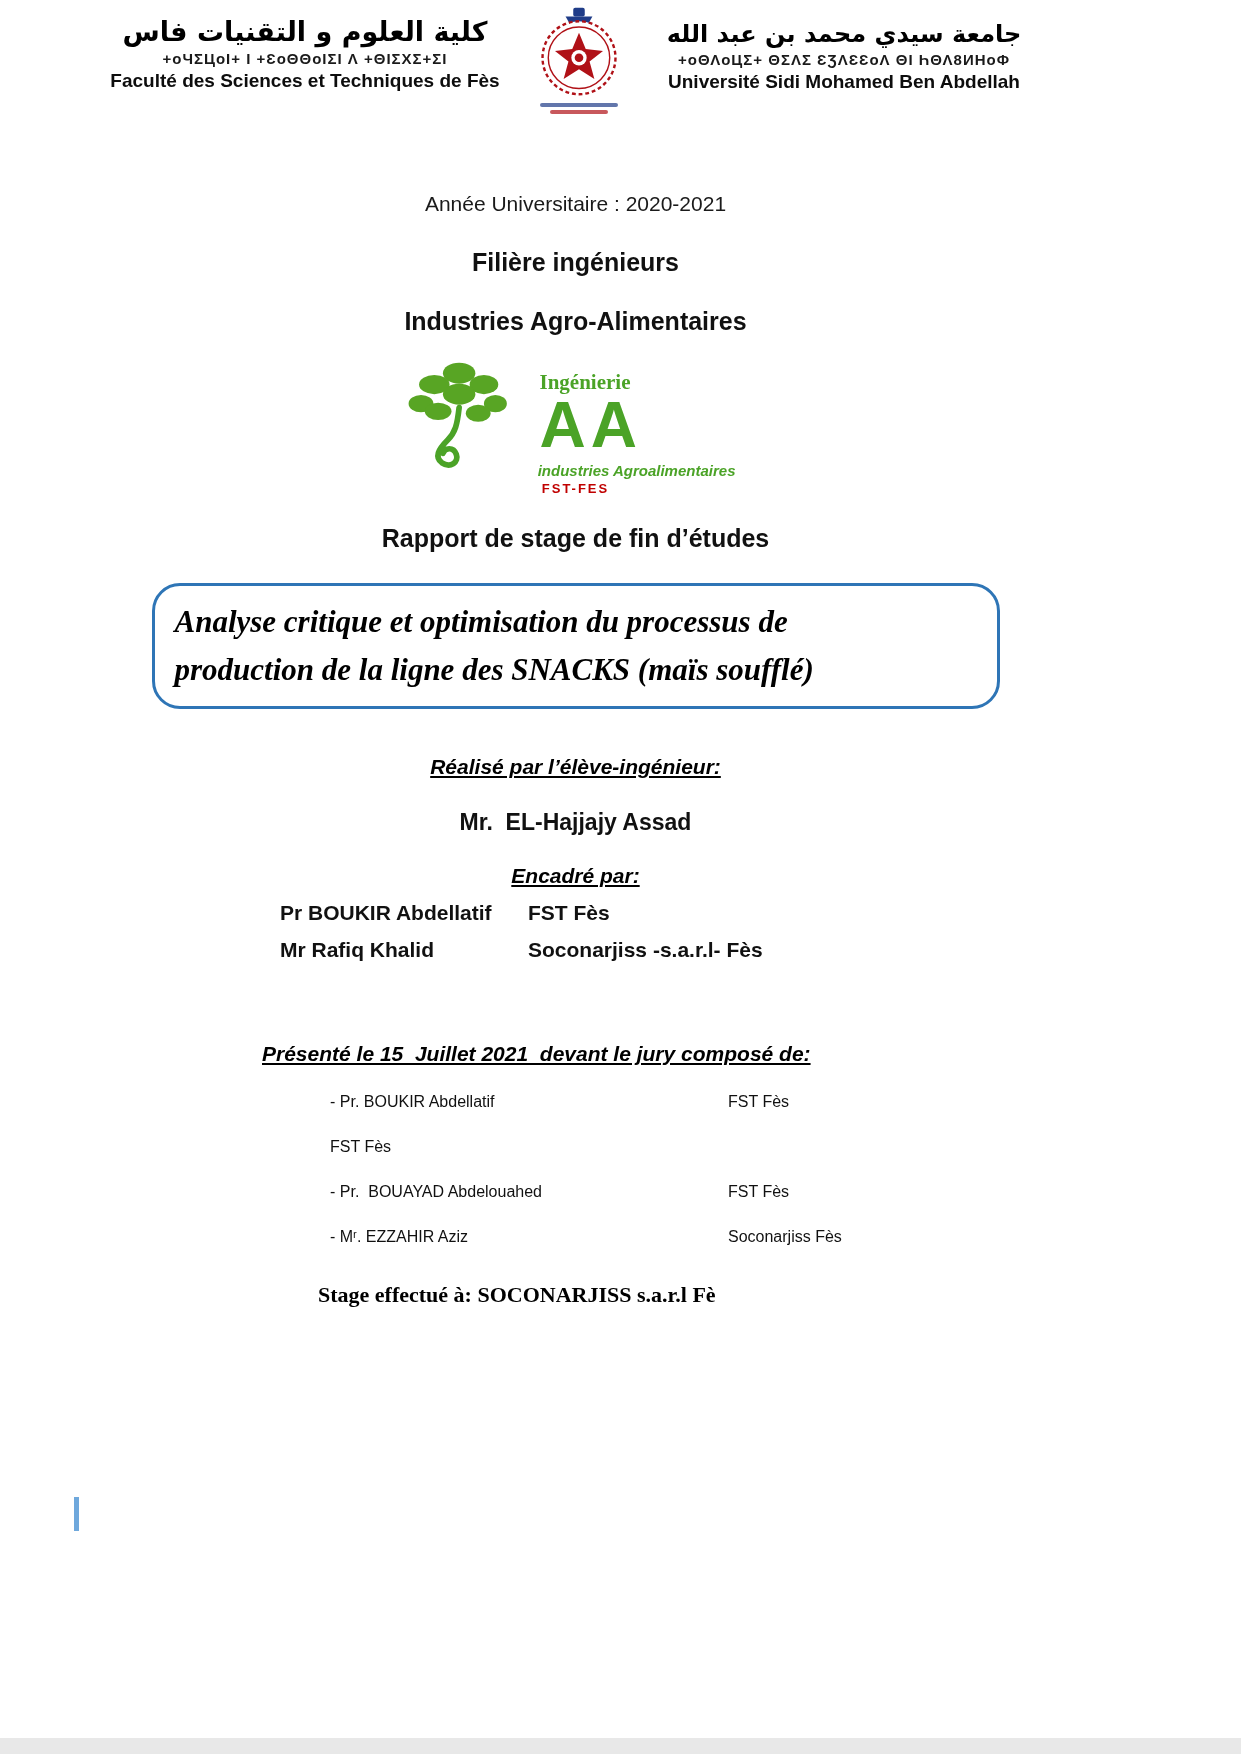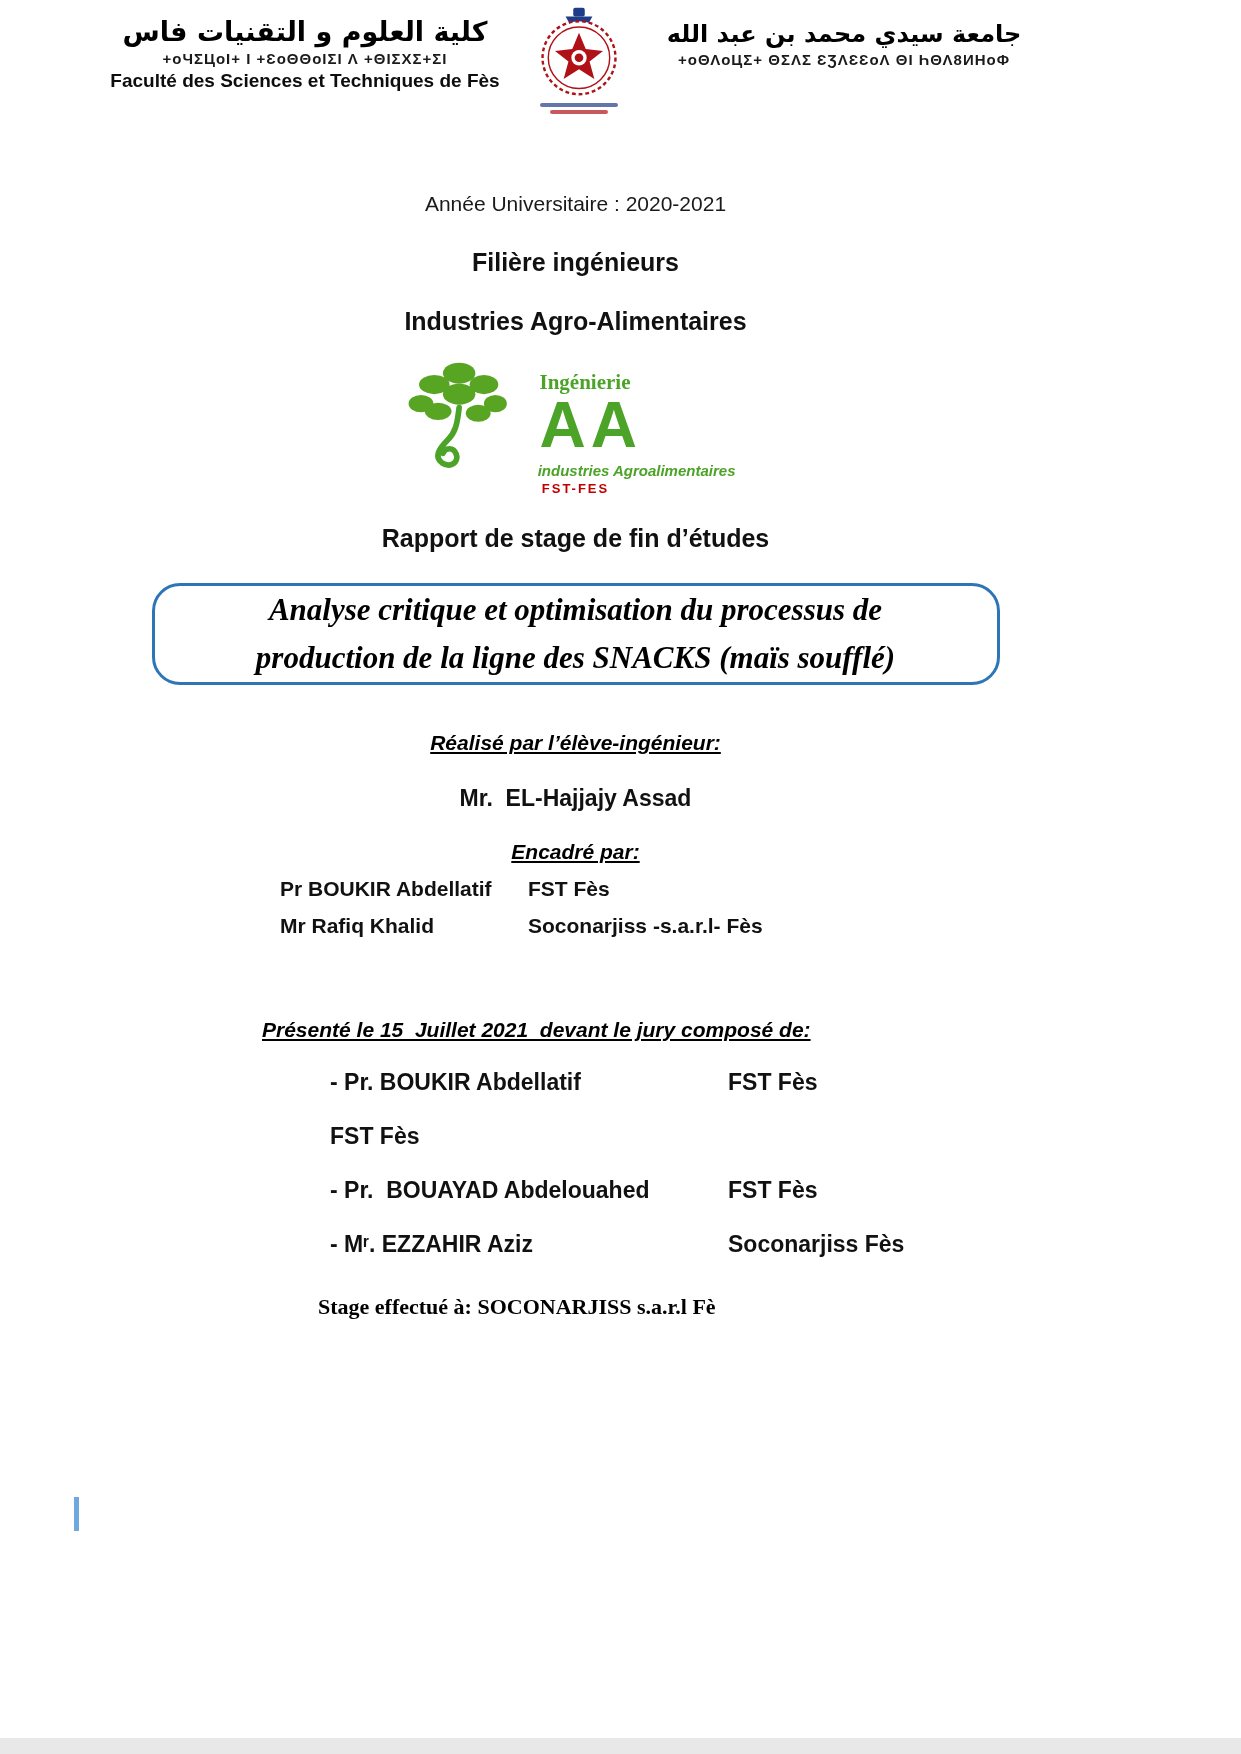--- a/index.html
+++ b/index.html
@@ -32,34 +32,34 @@
   .iaa-tree { position:absolute; left:-16px; top:-8px; }
   .iaa-right { margin-left:124px; text-align:left; padding-top:6px; }
   .iaa-ing { color:#4BA327; font-weight:bold; font-size:21px; font-family:"Liberation Serif", serif; }
   .iaa-aa  { color:#4BA327; font-weight:bold; font-size:64px; line-height:.95; letter-spacing:5px; }
   .iaa-sub { color:#4BA327; font-weight:bold; font-style:italic; font-size:15px; text-align:right; margin-top:6px; }
   .iaa-fst { color:#C00000; font-weight:bold; font-size:13px; text-align:center; letter-spacing:2px; margin-top:2px; }
 
   .report-type { margin-top:28px; text-align:center; font-size:25px; font-weight:bold; }
 
   .title-box { width:848px; margin:30px auto 0; border:3px solid #2E75B6; border-radius:28px;
-               padding:0 20px; text-align:center; font-family:"Liberation Serif", serif;
+               padding:12px 20px; text-align:left; font-family:"Liberation Serif", serif;
                font-weight:bold; font-style:italic; font-size:31px; line-height:1.55; color:#000; }
   .title-box span { display:block; }
 
   .u-heading { font-weight:bold; font-style:italic; text-decoration:underline; font-size:21px; color:#000; }
   .realise { margin-top:46px; text-align:center; }
   .author-name { margin-top:30px; text-align:center; font-weight:bold; font-size:23px; white-space:pre-wrap; }
   .encadre { margin-top:28px; text-align:center; }
 
   .sup-row  { display:flex; margin-left:205px; margin-top:13px; font-weight:bold; font-size:21px; }
   .sup-name { width:248px; flex:none; }
 
   .jury-heading { display:block; margin-left:187px; margin-top:80px; white-space:pre-wrap; }
-  .jury-row  { display:flex; margin-left:255px; margin-top:27px; font-weight:bold; font-size:23px; }
+  .jury-row  { display:flex; margin-left:255px; margin-top:27px; font-weight:normal; font-size:16px; }
   .jury-name { width:398px; flex:none; white-space:pre-wrap; }
 
   .internship { margin-left:243px; margin-top:36px; font-family:"Liberation Serif", serif;
                 font-weight:bold; font-size:22px; color:#000; }
 
   .cursor-bar { position:absolute; left:74px; top:1497px; width:5px; height:34px; background:#6FA8DC; }
 </style>
 </head>
 <body>
 
@@ -85,20 +85,21 @@
     </svg>
     <div class="seal-lines">
       <div class="l1"></div>
       <div class="l2"></div>
     </div>
   </div>
 
   <div class="header-right">
     <div class="arabic">جامعة سيدي محمد بن عبد الله</div>
     <div class="tifinagh">+oΘΛoЦΣ+ ΘΣΛΣ ƐƷΛƐƐoΛ ΘI ҺΘΛ8ИНoΦ</div>
+    <div class="inst-name">Université Sidi Mohamed Ben Abdellah</div>
   </div>
 
   <div class="content">
 
     <div class="ay">Année Universitaire : 2020-2021</div>
     <div class="program">Filière ingénieurs</div>
     <div class="specialty">Industries Agro-Alimentaires</div>
 
     <div class="iaa">
       <svg class="iaa-tree" width="124" height="124" viewBox="0 0 130 130">

